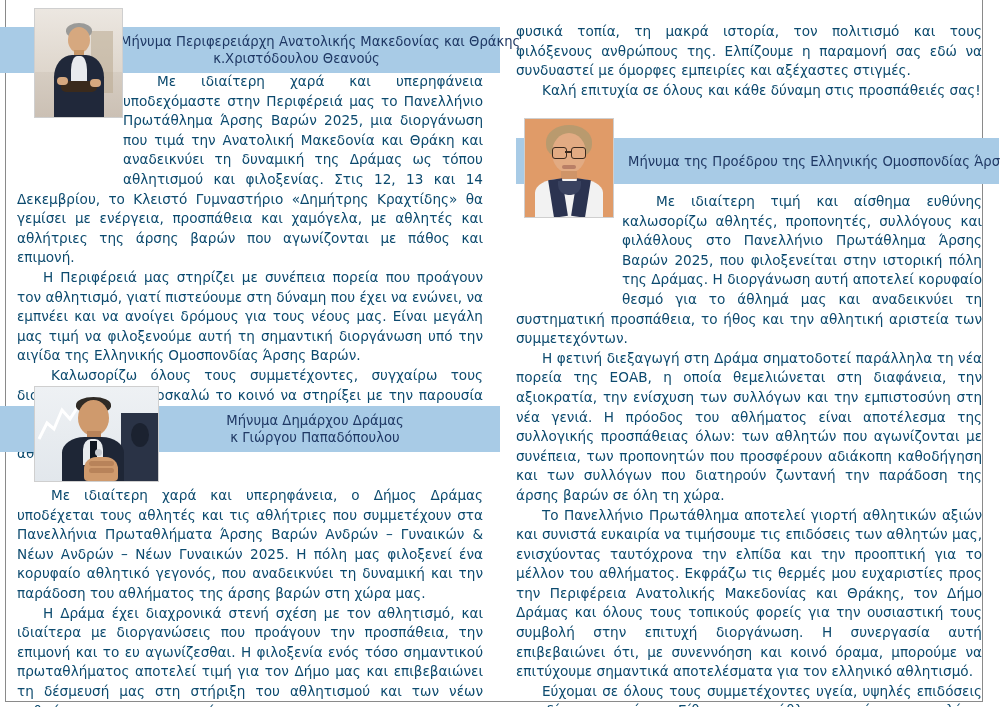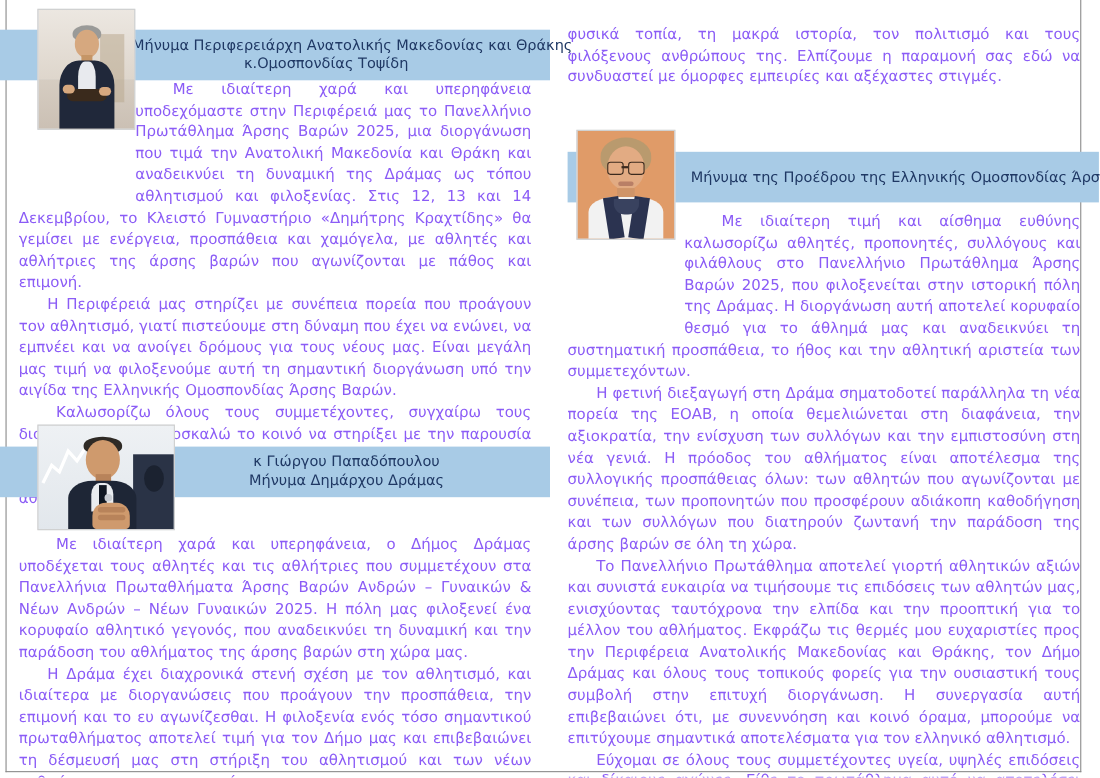--- a/index.html
+++ b/index.html
@@ -77,21 +77,21 @@
   .portrait .head  { position:absolute; border-radius:50%; }
   .portrait .body  { position:absolute; border-radius:36% 36% 0 0; }
   .portrait .shirt { position:absolute; border-radius:40% 40% 0 0; }
   .portrait .neck  { position:absolute; }
   .portrait .tie   { position:absolute; }
   .portrait .hair  { position:absolute; border-radius:50% 50% 42% 42%; }
   .portrait .glass { position:absolute; border:1.6px solid #3b2a1e; border-radius:3px; }
 
   
   .body-text {
-    color: #8b5cf6;
+    color: #0c4a6e;
     font-size: 13.6px;
     line-height: 19.6px;
     text-align: justify;
     text-justify: inter-word;
     font-weight: 400;
   }
   .body-text p { margin: 0; }
   .body-text p.ind { text-indent: 26px; }
   .body-text p.ind-wide { text-indent: 34px; }
 
@@ -114,21 +114,21 @@
   <div class="frame-bottom"></div>
 
   <div class="col col-left">
 
     <div class="msg-block" style="height:366px;">
 
       <div class="banner" style="left:-17px; top:27px; width:500px;"></div>
 
       <div class="banner-title" style="left:103px; right:10px; top:27px; height:46px; transform:none; display:flex; flex-direction:column; justify-content:center;">
         <span class="ln">Μήνυμα Περιφερειάρχη Ανατολικής Μακεδονίας και Θράκης</span>
-        <span class="ln">κ.Ομοσπονδίας Τοψίδη</span>
+        <span class="ln">κ.Χριστόδουλου Θεανούς</span>
       </div>
 
       <div class="portrait" style="left:17px; top:8px; width:87px; height:108px;">
         <div class="sky" style="background:linear-gradient(180deg,#ece7e1 0%,#ded6cc 100%);"></div>
         <div class="floor" style="background:linear-gradient(180deg,#d6cdc2 0%,#cbc0b4 100%);"></div>
         <div style="position:absolute;left:56px;top:22px;width:22px;height:62px;background:#b9a98f;opacity:.55;"></div>
         <div class="hair" style="left:31px; top:14px; width:26px; height:15px; background:#9a9a98;"></div>
         <div class="head" style="left:33px; top:18px; width:22px; height:26px; background:#d6a87f;"></div>
         <div class="neck" style="left:39px; top:41px; width:10px; height:8px; background:#c59566;"></div>
         <div class="body" style="left:19px; top:46px; width:50px; height:62px; background:#20283a;"></div>
@@ -145,22 +145,22 @@
         <p class="ind">Η Περιφέρειά μας στηρίζει με συνέπεια πορεία που προάγουν τον αθλητισμό, γιατί πιστεύουμε στη δύναμη που έχει να ενώνει, να εμπνέει και να ανοίγει δρόμους για τους νέους μας. Είναι μεγάλη μας τιμή να φιλοξενούμε αυτή τη σημαντική διοργάνωση υπό την αιγίδα της Ελληνικής Ομοσπονδίας Άρσης Βαρών.</p>
         <p class="ind-wide">Καλωσορίζω όλους τους συμμετέχοντες, συγχαίρω τους διοργανωτές και προσκαλώ το κοινό να στηρίξει με την παρουσία και το χειροκρότημά του το Πανελλήνιο Πρωτάθλημα Άρσης Βαρών 2025, δίνοντας ακόμη μεγαλύτερη δύναμη σε αυτή την αθλητική γιορτή.</p>
       </div>
     </div>
 
     <div class="msg-block" style="height:300px; margin-top:14px;">
 
       <div class="banner" style="left:-17px; top:26px; width:500px;"></div>
 
       <div class="banner-title" style="left:140px; right:10px; top:26px; height:46px; transform:none; display:flex; flex-direction:column; justify-content:center;">
+        <span class="ln">Μήνυμα Δημάρχου Δράμας</span>
         <span class="ln">κ Γιώργου Παπαδόπουλου</span>
-        <span class="ln">Μήνυμα Δημάρχου Δράμας</span>
       </div>
 
       <div class="portrait" style="left:17px; top:6px; width:123px; height:94px;">
         <div class="sky" style="background:linear-gradient(180deg,#eef1f4 0%,#e2e7ec 100%); height:100%;"></div>
         <svg style="position:absolute;left:2px;top:14px;width:52px;height:46px;" viewBox="0 0 52 46">
           <polyline points="2,38 10,22 17,28 25,9 33,18 42,4 50,12" fill="none" stroke="#ffffff" stroke-width="3"></polyline>
         </svg>
         <div style="position:absolute;left:86px;top:26px;width:37px;height:68px;background:#2a3346;"></div>
         <div style="position:absolute;left:96px;top:36px;width:18px;height:24px;background:#1b2230;border-radius:50%;"></div>
         <div class="hair" style="left:41px; top:10px; width:35px; height:16px; background:#2f2a25;"></div>
@@ -180,20 +180,21 @@
         <p class="ind">Η Δράμα έχει διαχρονικά στενή σχέση με τον αθλητισμό, και ιδιαίτερα με διοργανώσεις που προάγουν την προσπάθεια, την επιμονή και το ευ αγωνίζεσθαι. Η φιλοξενία ενός τόσο σημαντικού πρωταθλήματος αποτελεί τιμή για τον Δήμο μας και επιβεβαιώνει τη δέσμευσή μας στη στήριξη του αθλητισμού και των νέων ανθρώπων που τον υπηρετούν.</p>
 
       </div>
     </div>
   </div>
 
   <div class="col col-right">
 
     <div class="body-text" style="position:absolute; left:0; top:22px; width:466px;">
       <p>φυσικά τοπία, τη μακρά ιστορία, τον πολιτισμό και τους φιλόξενους ανθρώπους της. Ελπίζουμε η παραμονή σας εδώ να συνδυαστεί με όμορφες εμπειρίες και αξέχαστες στιγμές.</p>
+      <p class="ind">Καλή επιτυχία σε όλους και κάθε δύναμη στις προσπάθειές σας!</p>
     </div>
 
     <div class="msg-block" style="position:absolute; left:0; top:110px; width:466px; height:560px;">
 
       <div class="banner" style="left:0px; top:28px; width:483px;"></div>
 
       <div class="banner-title" style="left:112px; right:10px; top:28px; height:46px; transform:none; display:flex; flex-direction:column; justify-content:center;">
         <span class="ln">Μήνυμα της Προέδρου της Ελληνικής Ομοσπονδίας Άρσης Βαρών</span>
       </div>
 

